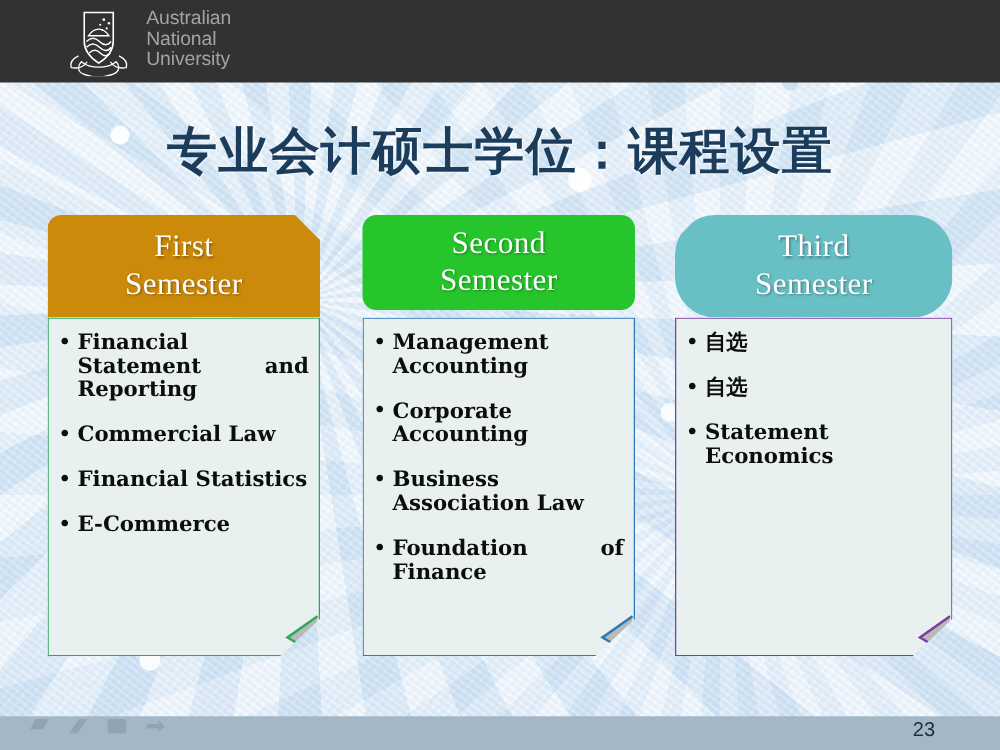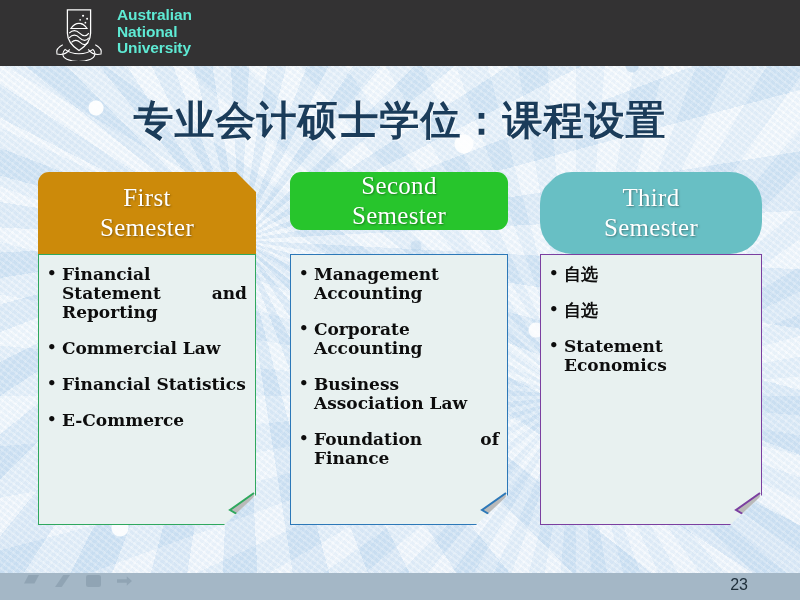--- a/index.html
+++ b/index.html
@@ -56,25 +56,25 @@
   }
   #anu-logo {
     position: absolute;
     left: 50px; top: 3px;
     display: flex;
     align-items: center;
     gap: 9px;
   }
   #anu-crest { width: 58px; height: 58px; display: block; }
   #anu-wordmark {
-    color: #5eead4;
+    color: #a3a3a3;
     font-family: "Liberation Sans", sans-serif;
     font-size: 15.5px;
     line-height: 16.5px;
-    font-weight: 700;
+    font-weight: 400;
     letter-spacing: -0.1px;
     white-space: pre-line;
   }
   
   #slide-title {
     position: absolute;
     left: 0; top: 93px;
     width: 800px;
     text-align: center;
     color: #1b3c5a;
@@ -151,21 +151,21 @@
     clip-path: polygon(0 0, calc(100% - 20px) 0, 100% 20px, 100% 100%, 0 100%);
   }
   #card-first .card-body {
     top: 82px; width: 218px; height: 271px;
     border: 1.6px solid #2fa85e;
     clip-path: polygon(0 0, 100% 0, 100% calc(100% - 30px), calc(100% - 32px) 100%, 0 100%);
   }
   
   #card-second { left: 290px; top: 172px; width: 218px; height: 353px; }
   #card-second .card-header {
-    width: 218px; height: 58px;
+    width: 218px; height: 76px;
     background: #27c52c;
     border-radius: 11px;
   }
   #card-second .card-body {
     top: 82px; width: 218px; height: 271px;
     border: 1.6px solid #2c78b8;
     clip-path: polygon(0 0, 100% 0, 100% calc(100% - 30px), calc(100% - 32px) 100%, 0 100%);
   }
   
   #card-third { left: 540px; top: 172px; width: 222px; height: 353px; }

